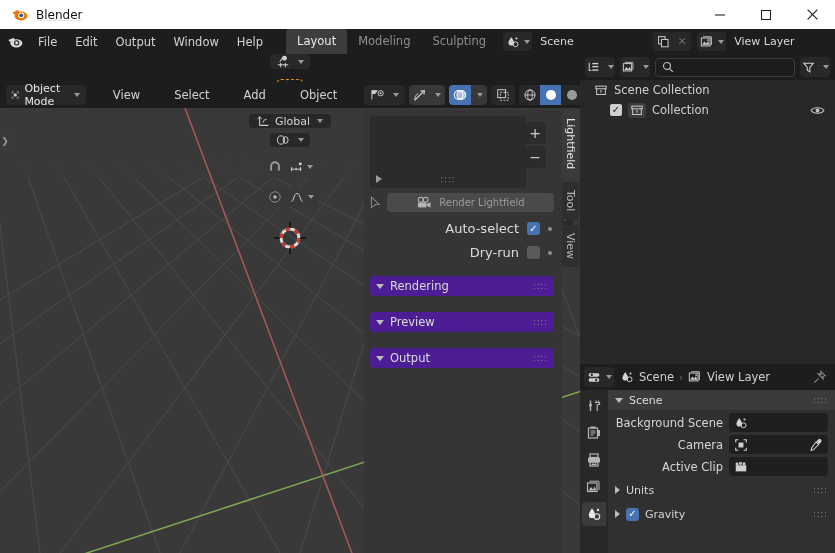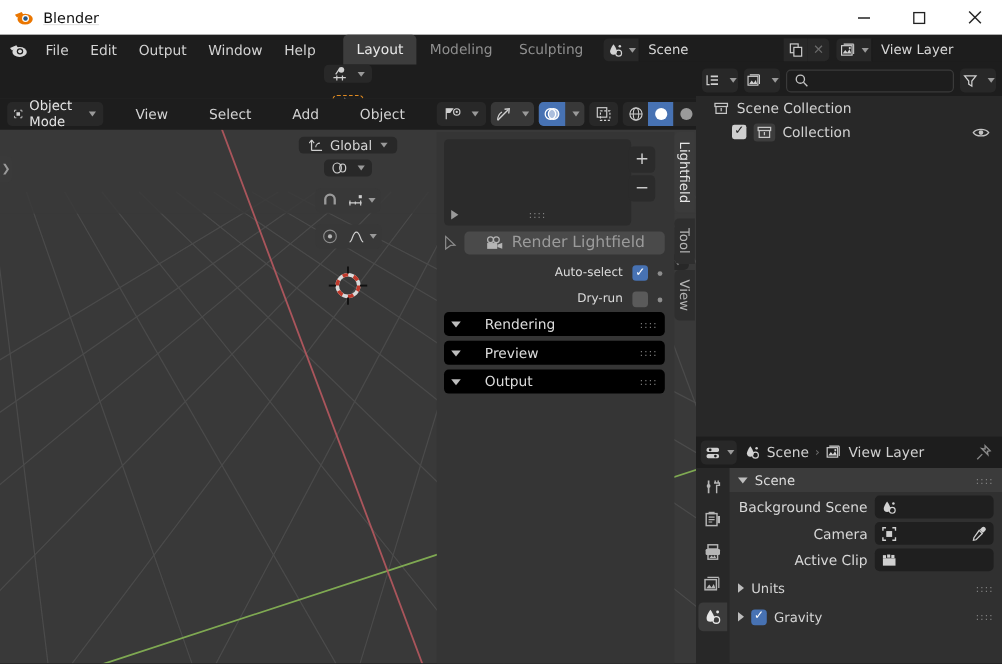--- a/index.html
+++ b/index.html
@@ -105,31 +105,31 @@
   .listbox .lb-bottom { position:absolute; left:0; right:0; bottom:2px; height:14px; display:flex; align-items:center;}
   .lb-play { margin-left:6px; width:0;height:0; border-top:4px solid transparent;border-bottom:4px solid transparent;border-left:6px solid #9a9a9a;}
   .lb-grip { position:absolute; left:50%; transform:translateX(-50%); color:#8e8e8e; letter-spacing:1px; font-size:8px;}
   .pm-col { position:absolute; right:8px; top:6px; width:22px; }
   .pm-btn { background:#2b2b2b; width:22px; height:22px; border-radius:4px; display:flex; align-items:center; justify-content:center; color:#cfcfcf; font-size:14px; margin-bottom:2px;}
   .render-row { display:flex; align-items:center; margin-top:5px; gap:5px; }
   .cursor-ic { width:12px; color:#8b8b8b; }
   .render-btn {
     flex:1; background:#4a4a4a; border-radius:4px; height:19px;
     display:flex; align-items:center; justify-content:center; gap:6px;
-    color:#9b9b9b; font-size:13px;
+    color:#9b9b9b; font-size:10px;
   }
   .prop-row { display:flex; align-items:center; justify-content:flex-end; gap:8px; margin-top:9px; padding-right:2px;}
-  .prop-label { color:#dcdcdc; font-size:10px; }
+  .prop-label { color:#dcdcdc; font-size:13px; }
   .cbox { width:13px; height:13px; border-radius:3px; background:#5a5a5a; display:flex; align-items:center; justify-content:center;}
   .cbox.on { background:#4772b3; }
   .cbox .tick { color:#fff; font-size:10px; line-height:10px; }
   .dot { width:4px;height:4px;border-radius:50%;background:#8d8d8d;}
   .panel-hdr {
-    display:flex; align-items:center; background:#000000; border-radius:4px;
-    height:20px; margin-top:4px; padding:0 6px; gap:20px;
+    display:flex; align-items:center; background:#4c1d95; border-radius:4px;
+    height:20px; margin-top:16px; padding:0 6px; gap:6px;
   }
   .panel-hdr .tri { width:0;height:0;border-left:4px solid transparent;border-right:4px solid transparent;border-top:5px solid #bdbdbd;}
   .panel-hdr .ttl { color:#dcdcdc; font-size:11.5px;}
   .panel-hdr .grip { margin-left:auto; color:#8b8b8b; font-size:8px; letter-spacing:1px;}
 
   
   .outliner { position:absolute; left:580px; top:54px; width:255px; height:310px; background:#282828; }
   .ol-header { height:26px; background:#1d1d1d; display:flex; align-items:center; padding:0 5px; gap:5px;}
   .search-box { flex:1; background:#1d1d1d; border:1px solid #3a3a3a; border-radius:4px; height:19px; display:flex; align-items:center; padding:0 6px; gap:5px;}
   .ol-row { display:flex; align-items:center; height:20px; padding-left:14px; gap:6px; color:#d2d2d2; font-size:11.5px;}

